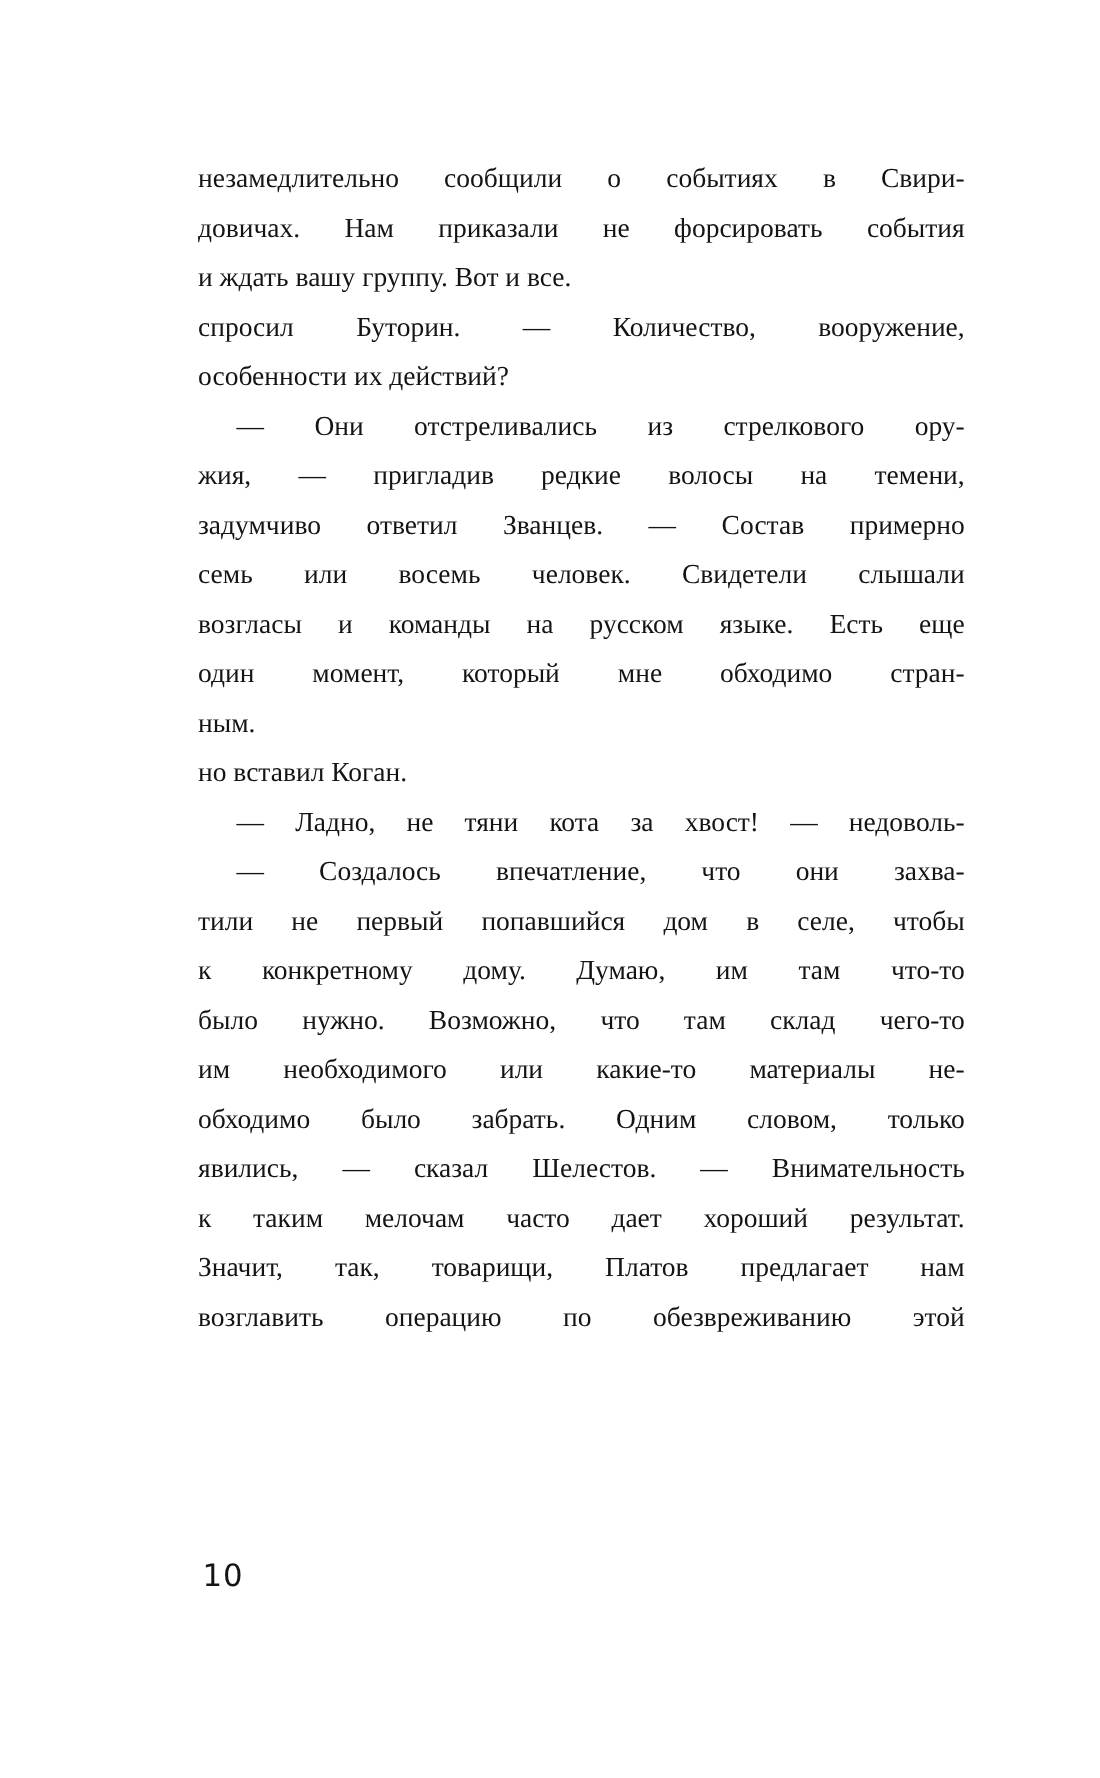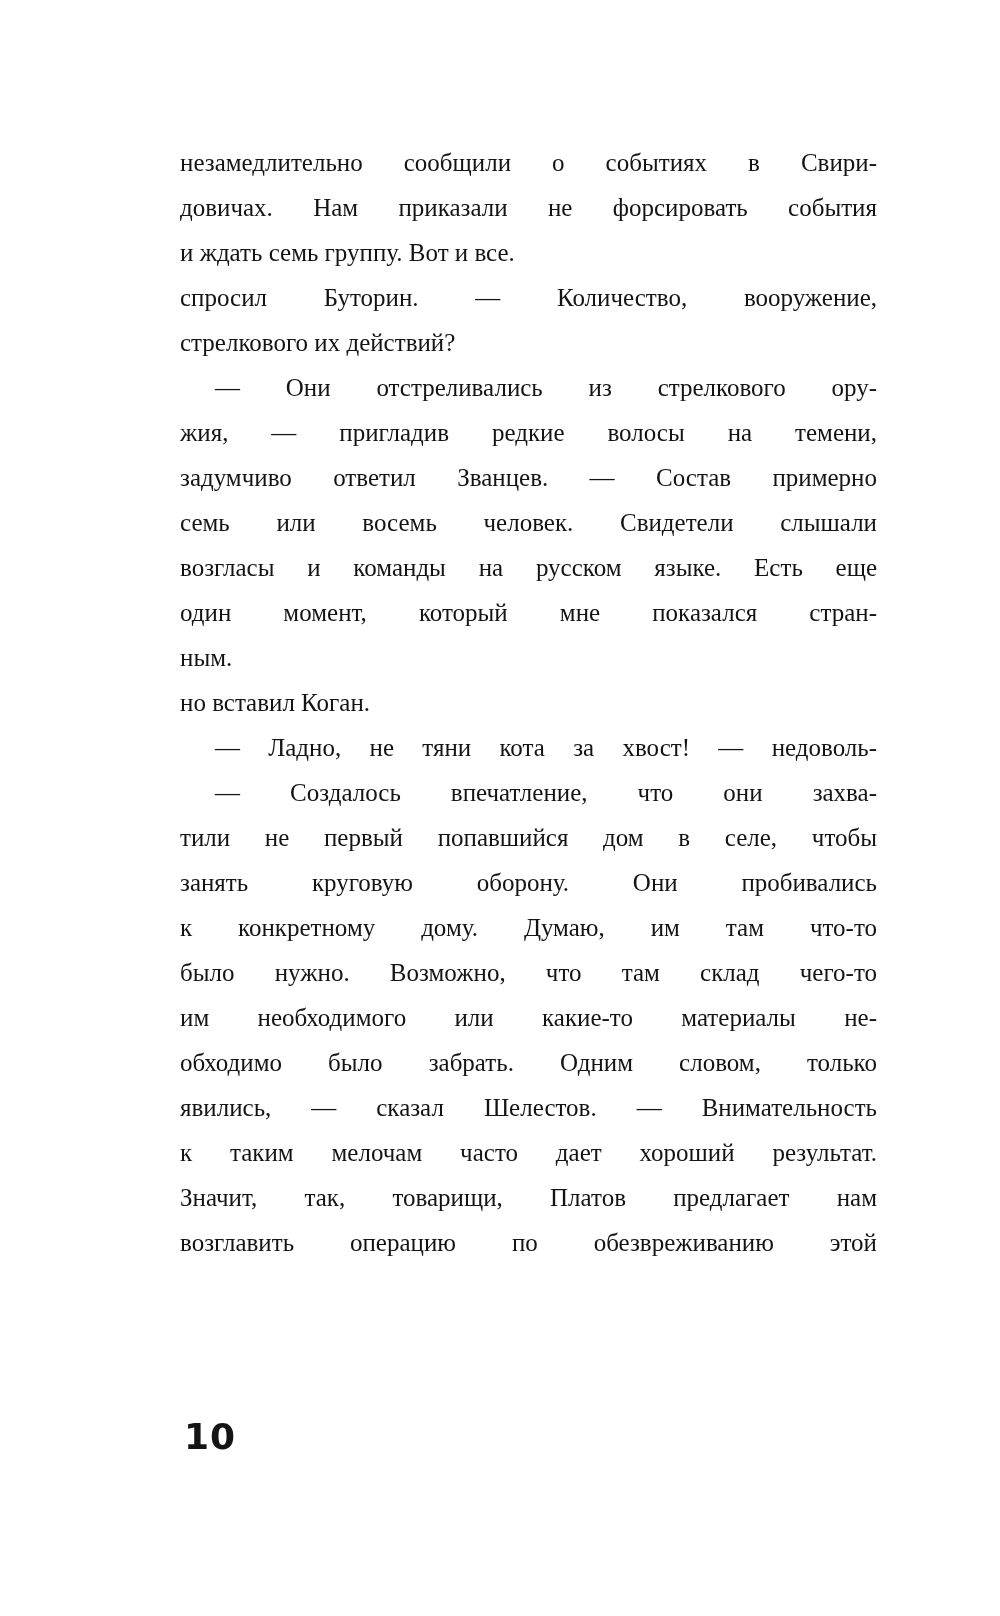--- a/index.html
+++ b/index.html
@@ -38,58 +38,57 @@
     text-align-last: justify;
   }
   .line.indent {
     text-indent: 35px;
   }
   .page-number {
     position: absolute;
     left: 184px;
     top: 1419px;
     font-family: "DejaVu Sans", "Liberation Sans", sans-serif;
-    font-size: 36px;
-    font-weight: bold;
+    font-size: 28px;
+    font-weight: normal;
     line-height: 1;
     color: #141414;
     letter-spacing: 1px;
   }
 </style>
 </head>
 <body>
 
 <div class="book-page">
   <div class="text-block">
       <div class="para">
         <div class="line j">незамедлительно сообщили о событиях в Свири-</div>
         <div class="line j">довичах. Нам приказали не форсировать события</div>
-        <div class="line">и ждать семь группу. Вот и все.</div>
+        <div class="line">и ждать вашу группу. Вот и все.</div>
       </div>
       <div class="para">
         <div class="line j">спросил Буторин. — Количество, вооружение,</div>
-        <div class="line">стрелкового их действий?</div>
+        <div class="line">особенности их действий?</div>
       </div>
       <div class="para">
         <div class="line j indent">— Они отстреливались из стрелкового ору-</div>
         <div class="line j">жия, — пригладив редкие волосы на темени,</div>
         <div class="line j">задумчиво ответил Званцев. — Состав примерно</div>
         <div class="line j">семь или восемь человек. Свидетели слышали</div>
         <div class="line j">возгласы и команды на русском языке. Есть еще</div>
-        <div class="line j">один момент, который мне показался стран-</div>
+        <div class="line j">один момент, который мне обходимо стран-</div>
         <div class="line">ным.</div>
       </div>
       <div class="para">
         <div class="line">но вставил Коган.</div>
         <div class="line j indent">— Ладно, не тяни кота за хвост! — недоволь-</div>
       </div>
       <div class="para">
         <div class="line j indent">— Создалось впечатление, что они захва-</div>
         <div class="line j">тили не первый попавшийся дом в селе, чтобы</div>
-        <div class="line j">занять круговую оборону. Они пробивались</div>
         <div class="line j">к конкретному дому. Думаю, им там что-то</div>
         <div class="line j">было нужно. Возможно, что там склад чего-то</div>
         <div class="line j">им необходимого или какие-то материалы не-</div>
         <div class="line j">обходимо было забрать. Одним словом, только</div>
       </div>
       <div class="para">
         <div class="line j">явились, — сказал Шелестов. — Внимательность</div>
         <div class="line j">к таким мелочам часто дает хороший результат.</div>
         <div class="line j">Значит, так, товарищи, Платов предлагает нам</div>
         <div class="line j">возглавить операцию по обезвреживанию этой</div>

